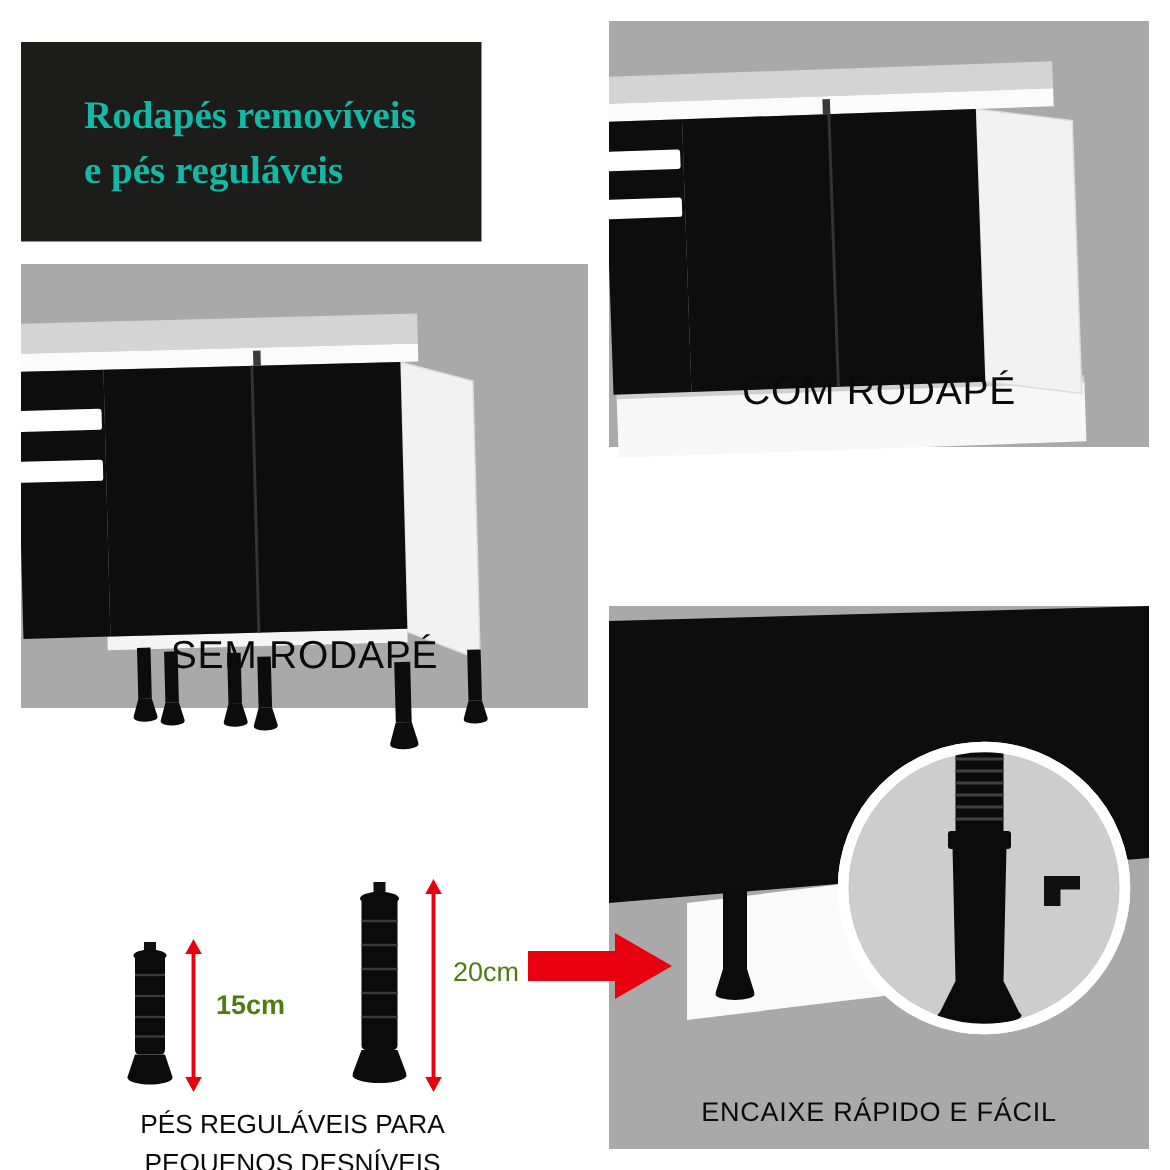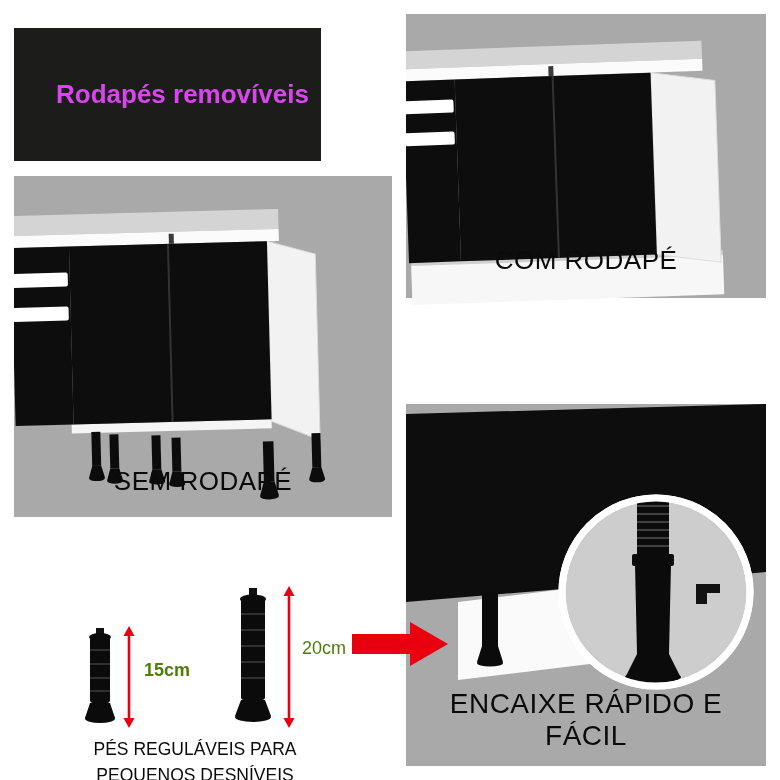--- a/index.html
+++ b/index.html
@@ -3,57 +3,58 @@
 <meta charset="utf-8">
 <style>
   * { margin:0; padding:0; box-sizing:border-box; }
   body { font-family:"Liberation Sans", sans-serif; background:#ffffff; }
   #stage {
     position:relative; width:780px; height:780px; background:#ffffff; overflow:hidden;
   }
   .panel { position:absolute; background:#a9a9a9; }
   #banner {
     position:absolute; left:14px; top:28px; width:307px; height:133px;
-    background:#1c1c1a; color:#d946ef;
+    background:#1c1c1a; color:#14b8a6;
     display:flex; flex-direction:column; justify-content:center;
     padding-left:42px;
-    font-family:Liberation Sans, sans-serif;
+    font-family:Liberation Serif, serif;
     font-weight:700; font-size:26px; line-height:37px;
   }
   #panel-com { left:406px; top:14px; width:360px; height:284px; }
-  #panel-sem { left:14px; top:176px; width:378px; height:341px; }
+  #panel-sem { left:14px; top:176px; width:378px; height:296px; }
   #panel-encaixe { left:406px; top:404px; width:360px; height:362px; }
   .caption {
     position:absolute; left:0; width:100%; text-align:center;
     color:#0a0a0a; font-size:26px; letter-spacing:0.5px;
     font-family:"Liberation Sans", sans-serif;
   }
   #caption-com { bottom:22px; }
   #caption-sem { bottom:20px; }
-  #caption-encaixe { bottom:14px; font-size:28px; }
+  #caption-encaixe { bottom:14px; font-size:18px; }
   .cab-svg { position:absolute; left:0; top:0; }
   
   .abs { position:absolute; }
   .meas-label {
     position:absolute; color:#4d7c0f; font-size:18px;
     font-family:"Liberation Sans", sans-serif;
   }
   #feet-caption {
     position:absolute; left:20px; top:736px; width:350px;
     text-align:center; color:#0a0a0a; font-size:17.5px; line-height:26px;
     font-family:"Liberation Sans", sans-serif;
   }
 </style>
 </head>
 <body>
 
 <div id="stage">
 
   <div id="banner">
     <div>Rodapés removíveis</div>
+    <div>e pés reguláveis</div>
   </div>
 
   <div class="panel" id="panel-com">
     <svg class="cab-svg" width="360" height="330" viewBox="0 0 360 330" style="top:10px;">
       <g transform="rotate(-2 150 150)">
 
         <rect x="2" y="236" width="312" height="40" fill="#f7f7f7"></rect>
         <rect x="2" y="232" width="312" height="5" fill="#cfcfcf"></rect>
 
         <polygon points="248,52 312,62 312,244 248,234" fill="#f2f2f2" stroke="#dcdcdc" stroke-width="1"></polygon>

